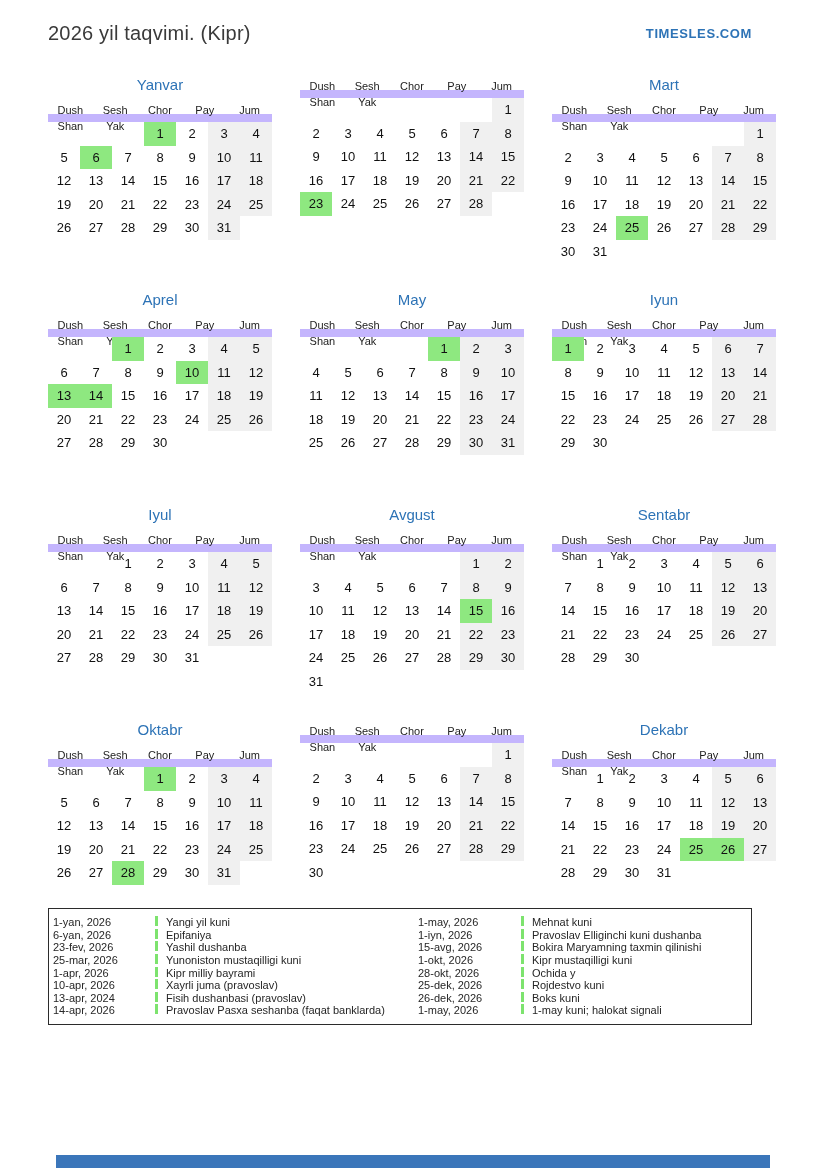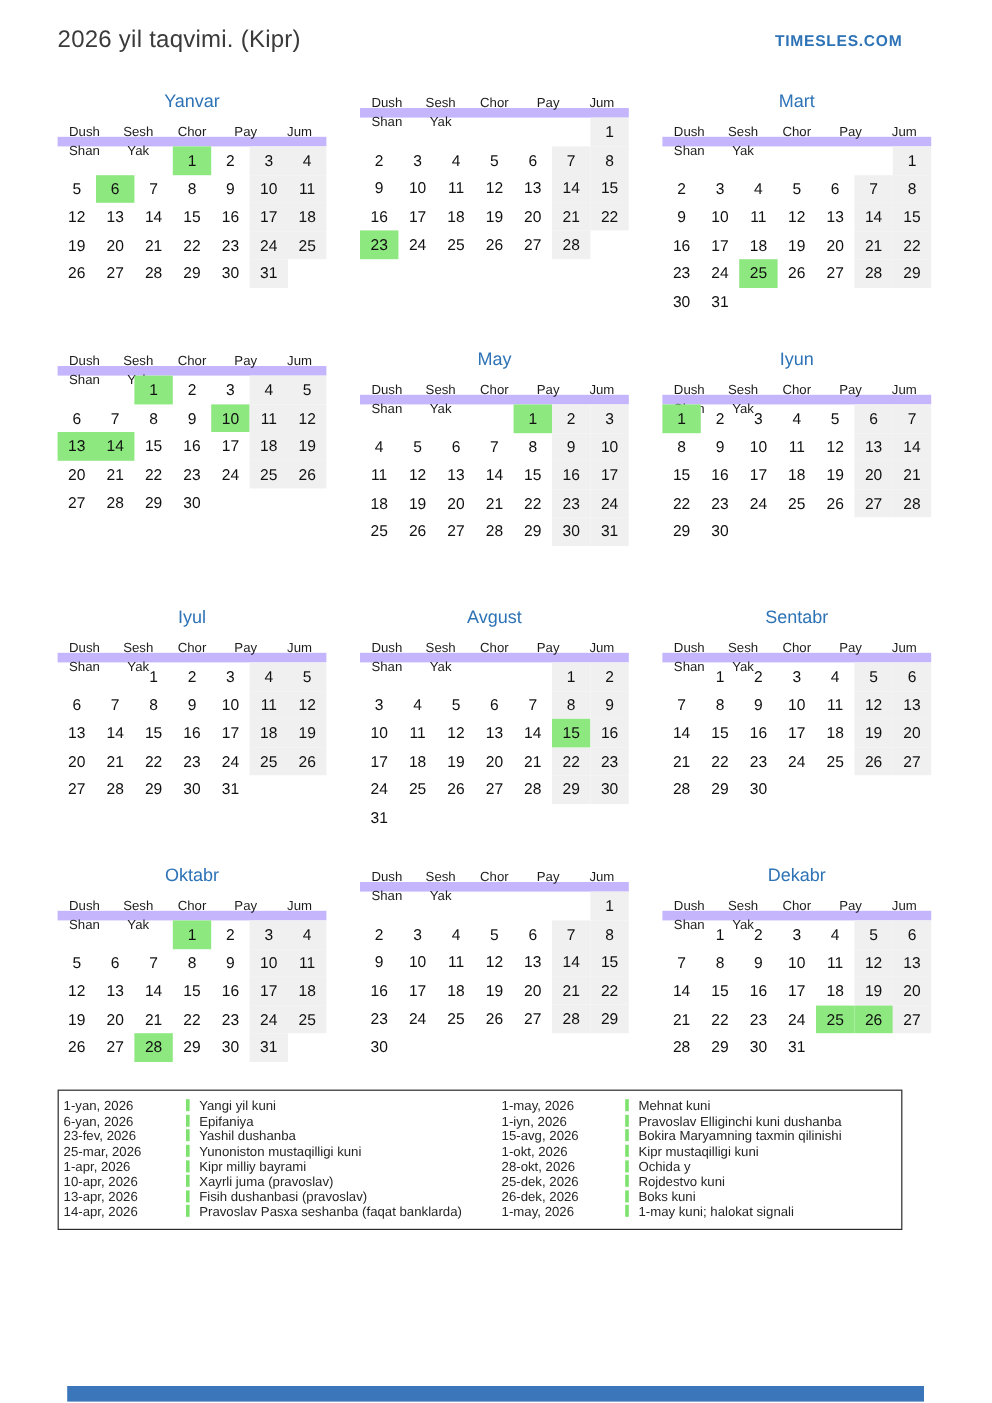--- a/index.html
+++ b/index.html
@@ -205,20 +205,21 @@
           <div class="day holiday">25</div>
           <div class="day">26</div>
           <div class="day">27</div>
           <div class="day weekend">28</div>
           <div class="day weekend">29</div>
           <div class="day">30</div>
           <div class="day">31</div>
         </div>
       </div>
       <div class="month">
+        <div class="month-title">Aprel</div>
         <div class="weekdays">
           <div class="wd">Dush</div>
           <div class="wd">Sesh</div>
           <div class="wd">Chor</div>
           <div class="wd">Pay</div>
           <div class="wd">Jum</div>
           <div class="wd">Shan</div>
           <div class="wd">Yak</div>
         </div>
         <div class="days">
@@ -691,21 +692,21 @@
         <div class="lg-date">10-apr, 2026</div>
         <div class="lg-name">
           <span class="lg-bar"></span>
           <span>Xayrli juma (pravoslav)</span>
         </div>
         <div class="lg-date">25-dek, 2026</div>
         <div class="lg-name">
           <span class="lg-bar"></span>
           <span>Rojdestvo kuni</span>
         </div>
-        <div class="lg-date">13-apr, 2026</div>
+        <div class="lg-date">13-apr, 2024</div>
         <div class="lg-name">
           <span class="lg-bar"></span>
           <span>Fisih dushanbasi (pravoslav)</span>
         </div>
         <div class="lg-date">26-dek, 2026</div>
         <div class="lg-name">
           <span class="lg-bar"></span>
           <span>Boks kuni</span>
         </div>
         <div class="lg-date">14-apr, 2026</div>

